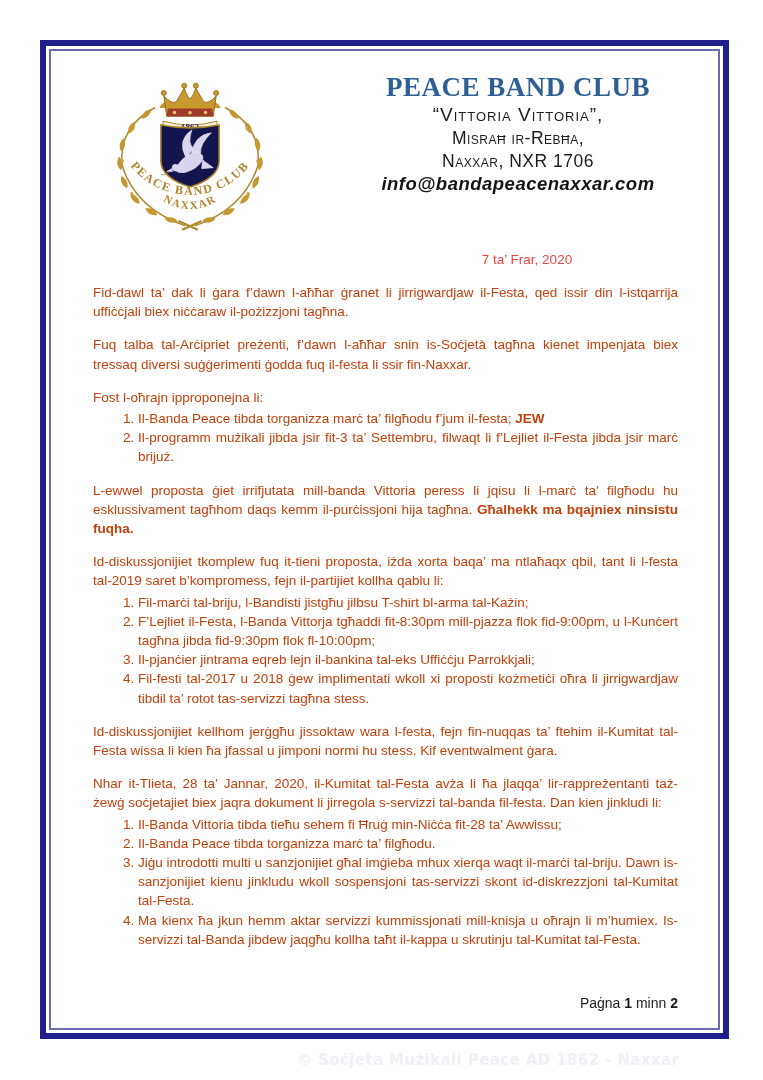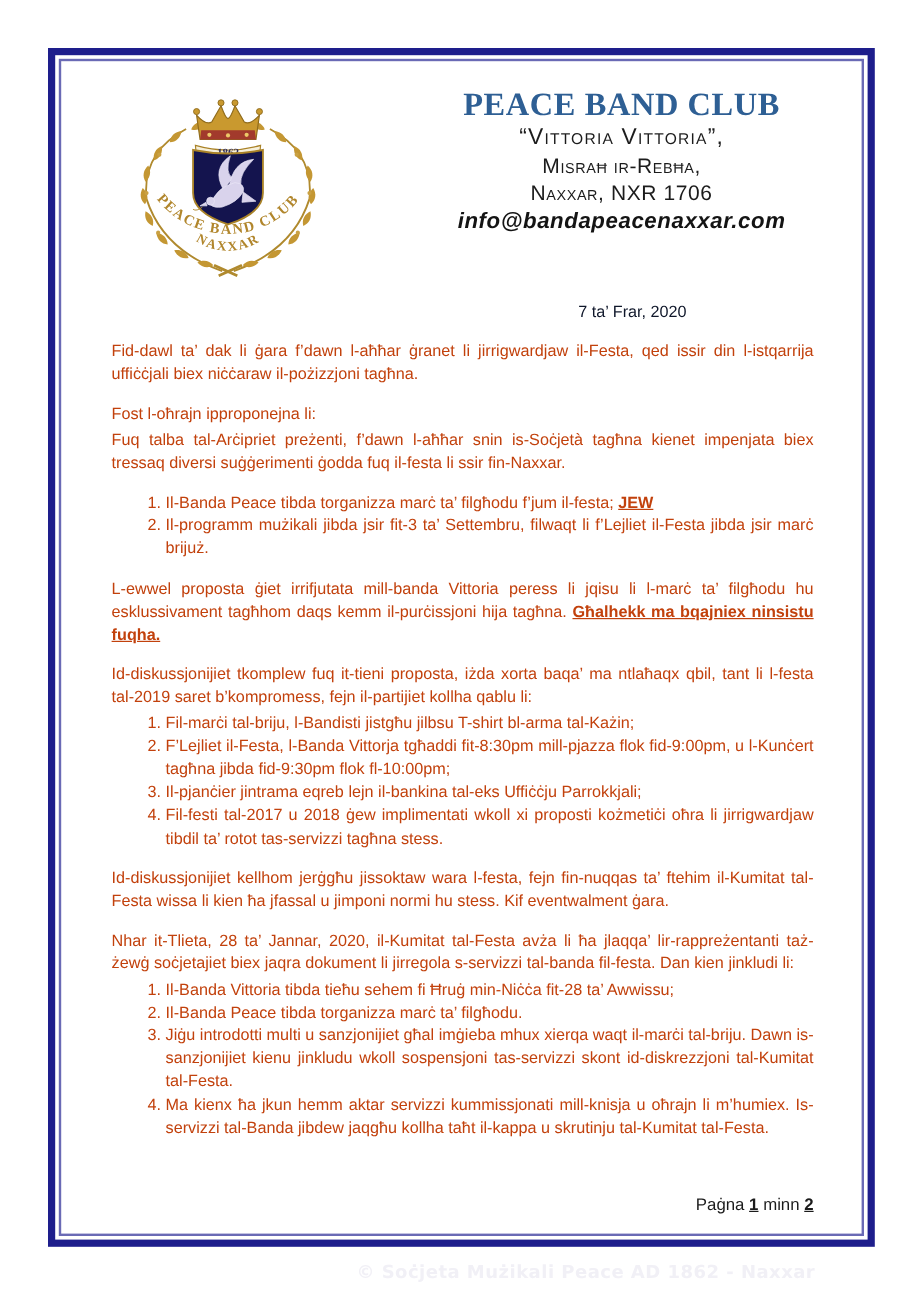--- a/index.html
+++ b/index.html
@@ -37,32 +37,32 @@
   }
   .addr1 { font-size:19px; line-height:24px; font-variant:small-caps; letter-spacing:1px; }
   .addr2, .addr3 { font-size:17.5px; line-height:22.5px; font-variant:small-caps; letter-spacing:0.5px; }
   .website { font-size:18.5px; line-height:24px; font-weight:bold; font-style:italic;
              color:#3a6ba6; letter-spacing:1.5px; margin-top:2px; }
   .email   { font-size:18.5px; line-height:24px; font-weight:bold; font-style:italic;
              color:#141414; letter-spacing:0.5px; }
 
   .date-line {
     width:336px; margin:10px -8px 0 auto; padding-left:18px; box-sizing:border-box;
-    text-align:center; font-size:13.5px; color:#0f172a;
+    text-align:center; font-size:13.5px; color:#ef4444;
   }
 
   .doc-body {
     margin-top:16px; font-size:13.5px; line-height:19.2px; color:#c2410c;
     text-align:justify;
   }
   .para { margin:0 0 14px 0; }
   .para.tight { margin-bottom:2px; }
   .doc-body ol { margin:0 0 14px 0; padding-left:45px; }
   .doc-body li { text-align:justify; }
-  .b { font-weight:bold;text-decoration:underline; }
+  .b { font-weight:bold; }
 
   .footer {
     position:absolute; right:40px; bottom:17px; font-size:14px; color:#1b1b1b;
   }
   .footer .b { font-weight:bold; }
 </style>
 </head>
 <body>
 
 <div class="canvas">
@@ -161,22 +161,22 @@
             <div class="addr2">Misraħ ir-Rebħa,</div>
             <div class="addr3">Naxxar, NXR 1706</div>
             <div class="email">info@bandapeacenaxxar.com</div>
           </div>
         </div>
 
         <div class="date-line">7 ta’ Frar, 2020</div>
 
         <div class="doc-body" id="doc-body">
             <div class="para"><span>Fid-dawl ta’ dak li ġara f’dawn l-aħħar ġranet li jirrigwardjaw il-Festa, qed issir din l-istqarrija uffiċċjali biex niċċaraw il-pożizzjoni tagħna.</span></div>
+            <div class="para"><span>Fuq talba tal-Arċipriet preżenti, f’dawn l-aħħar snin is-Soċjetà tagħna kienet impenjata biex tressaq diversi suġġerimenti ġodda fuq il-festa li ssir fin-Naxxar.</span></div>
             <div class="para tight"><span>Fost l-oħrajn ipproponejna li:</span></div>
-            <div class="para"><span>Fuq talba tal-Arċipriet preżenti, f’dawn l-aħħar snin is-Soċjetà tagħna kienet impenjata biex tressaq diversi suġġerimenti ġodda fuq il-festa li ssir fin-Naxxar.</span></div>
             <ol>
               <li><span>Il-Banda Peace tibda torganizza marċ ta’ filgħodu f’jum il-festa; </span><span class="b">JEW</span></li>
               <li><span>Il-programm mużikali jibda jsir fit-3 ta’ Settembru, filwaqt li f’Lejliet il-Festa jibda jsir marċ brijuż.</span></li>
             </ol>
             <div class="para"><span>L-ewwel proposta ġiet irrifjutata mill-banda Vittoria peress li jqisu li l-marċ ta’ filgħodu hu esklussivament tagħhom daqs kemm il-purċissjoni hija tagħna. </span><span class="b">Għalhekk ma bqajniex ninsistu fuqha.</span></div>
             <div class="para tight"><span>Id-diskussjonijiet tkomplew fuq it-tieni proposta, iżda xorta baqa’ ma ntlaħaqx qbil, tant li l-festa tal-2019 saret b’kompromess, fejn il-partijiet kollha qablu li:</span></div>
             <ol>
               <li><span>Fil-marċi tal-briju, l-Bandisti jistgħu jilbsu T-shirt bl-arma tal-Każin;</span></li>
               <li><span>F’Lejliet il-Festa, l-Banda Vittorja tgħaddi fit-8:30pm mill-pjazza flok fid-9:00pm, u l-Kunċert tagħna jibda fid-9:30pm flok fl-10:00pm;</span></li>
               <li><span>Il-pjanċier jintrama eqreb lejn il-bankina tal-eks Uffiċċju Parrokkjali;</span></li>

